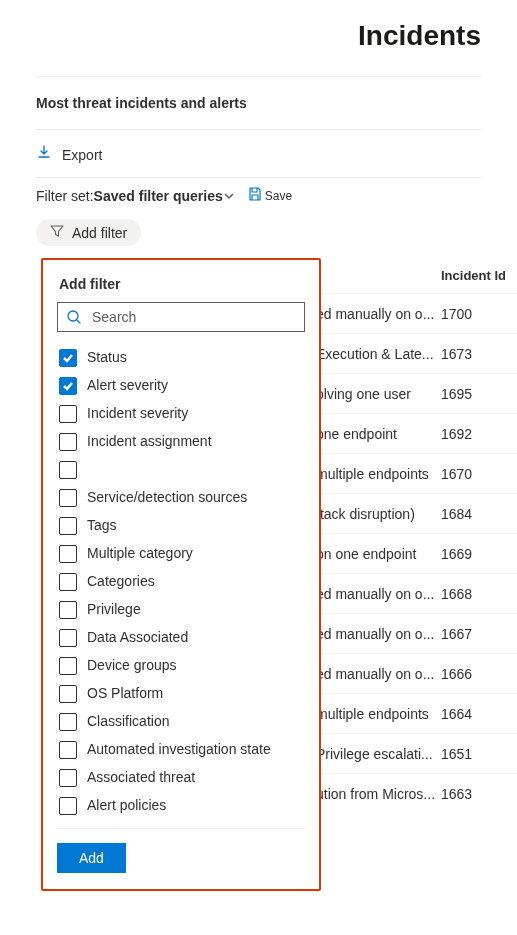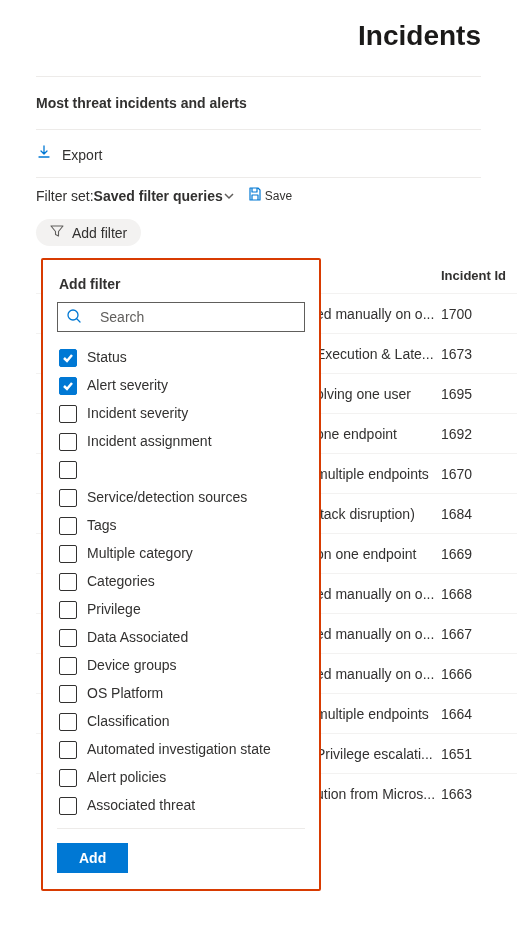--- a/index.html
+++ b/index.html
@@ -165,21 +165,22 @@
       z-index: 10;
     }
     .popover-title {
       font-size: 14px;
       font-weight: 600;
       color: #323130;
       margin: 2px 2px 10px 2px;
     }
     .search-box {
       display: flex;
-      gap: 16px;
+      align-items: center;
+      gap: 8px;
       border: 1px solid #605e5c;
       padding: 5px 8px;
       margin-bottom: 12px;
     }
     .search-box svg {
       width: 16px;
       height: 16px;
       stroke: #0078d4;
       fill: none;
     }
@@ -227,21 +228,21 @@
       height: 12px;
       stroke: #ffffff;
       fill: none;
       stroke-width: 2.5;
     }
     .add-btn {
       background: #0078d4;
       color: #ffffff;
       border: none;
       font-size: 14px;
-      font-weight: 700;
+      font-weight: 400;
       padding: 7px 22px;
       cursor: pointer;
     }
   </style>
 </head>
 <body>
 
 <div class="page">
   <h1 class="page-title">Incidents</h1>
   <hr class="divider">
@@ -420,23 +421,23 @@
           <div class="check-item">
             <span class="chkbox"></span>
             <span>Classification</span>
           </div>
           <div class="check-item">
             <span class="chkbox"></span>
             <span>Automated investigation state</span>
           </div>
           <div class="check-item">
             <span class="chkbox"></span>
+            <span>Associated threat</span>
+          </div>
+          <div class="check-item">
+            <span class="chkbox"></span>
             <span>Alert policies</span>
-          </div>
-          <div class="check-item">
-            <span class="chkbox"></span>
-            <span>Associated threat</span>
           </div>
         </div>
       <button class="add-btn">Add</button>
     </div>
   </div>
 </div>
 
 </body></html>

